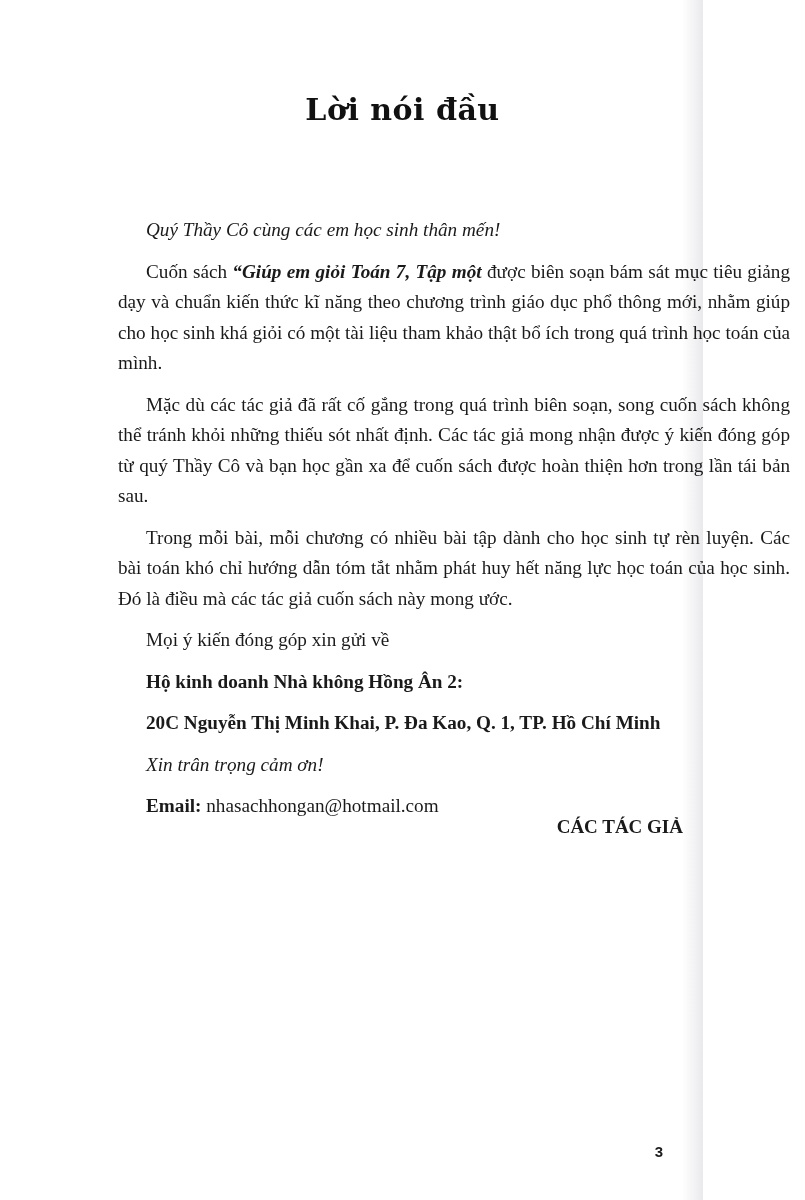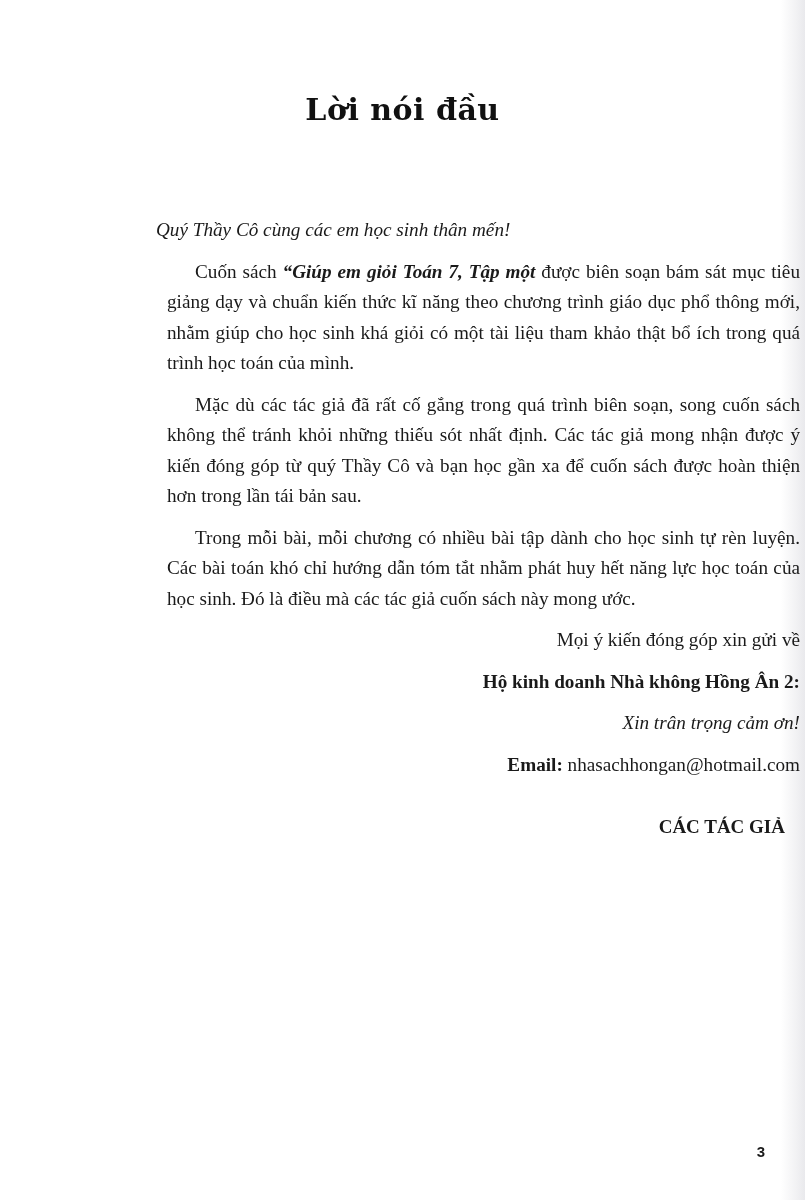--- a/index.html
+++ b/index.html
@@ -11,62 +11,61 @@
       width: 805px;
       height: 1200px;
       position: relative;
       overflow: hidden;
       font-family: "DejaVu Serif", "Liberation Serif", serif;
       color: #1a1a1a;
     }
     .page {
       position: absolute;
       left: 0; top: 0;
-      width: 805px; height: 1200px;
+      width: 703px; height: 1200px;
       background: linear-gradient(to right, #ffffff 0%, #ffffff 97%, #f1f1f3 99%, #e9e9ec 100%);
     }
     .title {
       position: absolute;
       top: 92px;
       left: 0;
       width: 805px;
       text-align: center;
       font-family: "DejaVu Serif", "Liberation Serif", serif;
       font-weight: bold;
       font-size: 30px;
       letter-spacing: 0.5px;
       color: #111;
     }
     .body-text {
       position: absolute;
-      left: 128px;
+      left: 118px;
       width: 672px;
       top: 196px;
       font-family: "Liberation Serif", "DejaVu Serif", serif;
       font-size: 19.2px;
       line-height: 30.5px;
       text-align: justify;
       color: #1a1a1a;
     }
     .p {
       margin: 0 0 11px 0;
       text-indent: 0;
     }
     .p.indent {
       text-indent: 28px;
-      margin-left: 39px;
     }
     .greeting {
       font-style: italic;
       margin-left: 28px;
       margin-bottom: 11px;
     }
     .line {
       margin: 0 0 11px 28px;
-      text-align: right;
+      text-align: left;
     }
     .bold { font-weight: bold; }
     .bi { font-weight: bold; font-style: italic; }
     .it { font-style: italic; }
     .signature {
       position: absolute;
       top: 816px;
       right: 20px;
       font-family: "Liberation Serif", "DejaVu Serif", serif;
       font-weight: bold;
@@ -99,20 +98,21 @@
     </p>
 
     <p class="p indent">Mặc dù các tác giả đã rất cố gắng trong quá trình biên soạn, song cuốn sách không thể tránh khỏi những thiếu sót nhất định. Các tác giả mong nhận được ý kiến đóng góp từ quý Thầy Cô và bạn học gần xa để cuốn sách được hoàn thiện hơn trong lần tái bản sau.</p>
 
     <p class="p indent">Trong mỗi bài, mỗi chương có nhiều bài tập dành cho học sinh tự rèn luyện. Các bài toán khó chỉ hướng dẫn tóm tắt nhằm phát huy hết năng lực học toán của học sinh. Đó là điều mà các tác giả cuốn sách này mong ước.</p>
 
     <p class="line">Mọi ý kiến đóng góp xin gửi về</p>
 
     <p class="line bold">Hộ kinh doanh Nhà không Hồng Ân 2:</p>
 
+    <p class="line bold">20C Nguyễn Thị Minh Khai, P. Đa Kao, Q. 1, TP. Hồ Chí Minh</p>
 
     <p class="line it">Xin trân trọng cảm ơn!</p>
 
     <p class="line">
       <span class="bold">Email:</span><span> nhasachhongan@hotmail.com</span>
     </p>
   </div>
 
   <div class="signature">CÁC TÁC GIẢ</div>
 

